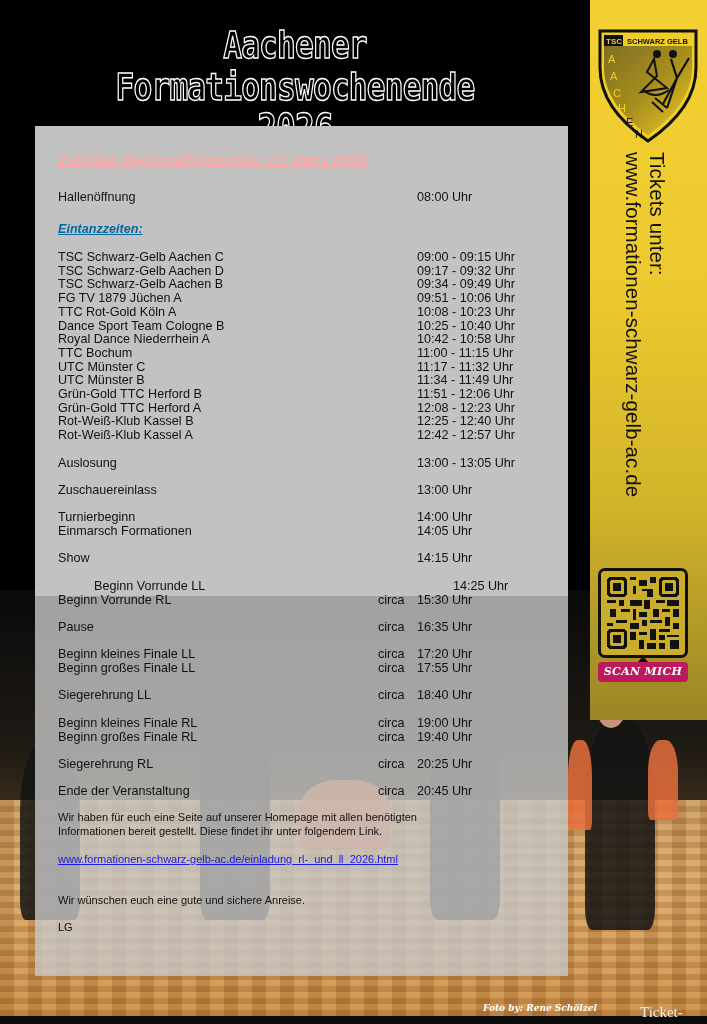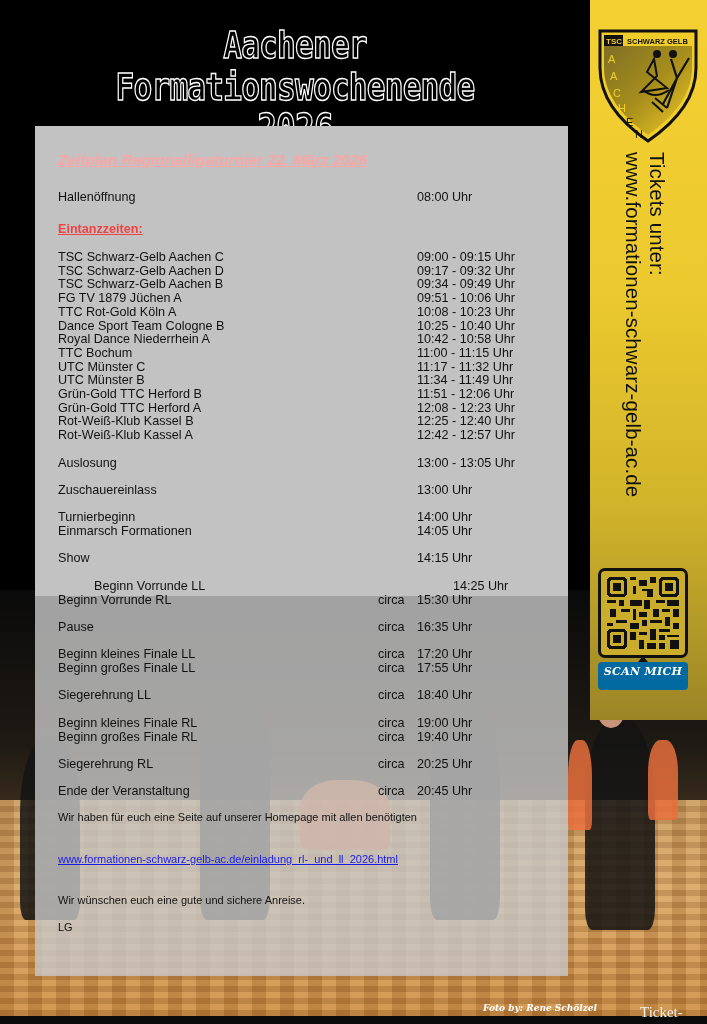--- a/index.html
+++ b/index.html
@@ -52,22 +52,22 @@
     position: absolute; left: 598px; top: 568px; width: 90px; height: 90px;
     border: 3px solid #111; border-radius: 7px; box-sizing: border-box;
     background: #c9ad2b; padding: 6px;
   }
   .qr svg { width: 100%; height: 100%; display: block; }
   .qr-arrow {
     position: absolute; left: 638px; top: 656px; width: 0; height: 0;
     border-left: 5px solid transparent; border-right: 5px solid transparent; border-bottom: 6px solid #111;
   }
   .scan-btn {
-    position: absolute; left: 598px; top: 662px; width: 90px; height: 28px;
-    background: #0369a1; border-radius: 4px; color: #fff;
+    position: absolute; left: 598px; top: 662px; width: 90px; height: 20px;
+    background: #be185d; border-radius: 4px; color: #fff;
     font-family: "DejaVu Serif", serif; font-weight: bold; font-style: italic;
     font-size: 11px; line-height: 20px; text-align: center; letter-spacing: 0.3px;
   }
 
   
   .title {
     position: absolute; left: 0; top: 24px; width: 590px; text-align: center;
     font-family: "DejaVu Sans Mono", monospace; font-weight: bold;
     font-size: 38px; line-height: 42px; letter-spacing: -1px;
     color: #000;
@@ -86,21 +86,21 @@
     position: absolute; left: 35px; top: 126px; width: 533px; height: 470px;
     background: #c2c2c2;
   }
   .heading {
     position: absolute; left: 58px; top: 151px;
     font-size: 15.5px; font-weight: bold; font-style: italic; text-decoration: underline;
     color: #fca5a5;
   }
   .subheading {
     position: absolute; left: 58px; top: 222px;
-    font-size: 12.6px; font-weight: bold; text-decoration: underline; color: #ef4444;
+    font-size: 12.6px; font-weight: bold; font-style: italic; text-decoration: underline; color: #0369a1;
   }
   .row { position: absolute; left: 58px; width: 480px; height: 14px; font-size: 12.6px; color: #111; white-space: nowrap; }
   .row .label { position: absolute; left: 0; top: 0; }
   .row .circa { position: absolute; left: 320px; top: 0; }
   .row .time { position: absolute; left: 359px; top: 0; }
 
   .para { position: absolute; left: 58px; width: 500px; font-size: 11px; line-height: 13.8px; color: #111; }
   .link { color: #1a1ae6; text-decoration: underline; }
 
   .credit {
@@ -367,20 +367,21 @@
     <span class="time">20:25 Uhr</span>
   </div>
 <div class="row" style="top:784.3px;">
     <span class="label">Ende der Veranstaltung</span>
     <span class="circa">circa</span>
     <span class="time">20:45 Uhr</span>
   </div>
 
 <div class="para" style="top:811px;">
   <div>Wir haben für euch eine Seite auf unserer Homepage mit allen benötigten</div>
+  <div>Informationen bereit gestellt. Diese findet ihr unter folgendem Link.</div>
 </div>
 <div class="para" style="top:853px;">
   <a class="link">www.formationen-schwarz-gelb-ac.de/einladung_rl-_und_ll_2026.html</a>
 </div>
 <div class="para" style="top:894px;">Wir wünschen euch eine gute und sichere Anreise.</div>
 <div class="para" style="top:921px;">LG</div>
 
 <div class="credit">Foto by: Rene Schölzel</div>
 <div class="shop">Ticket-Shop</div>
 

